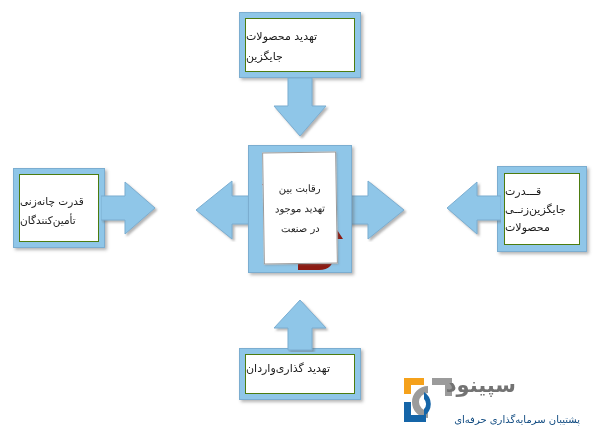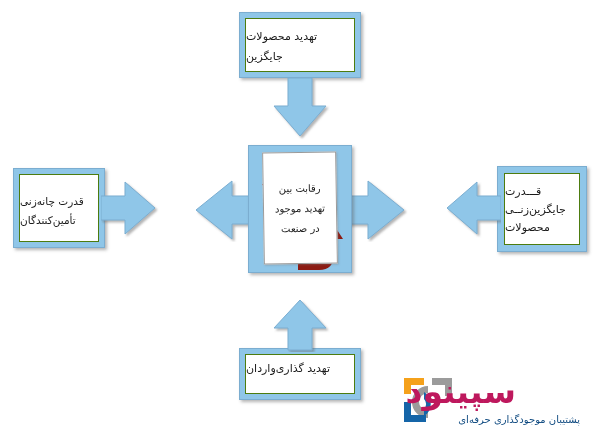--- a/index.html
+++ b/index.html
@@ -130,23 +130,23 @@
     fill: #8c1b13;
   }
   
   #logo {
     position: absolute;
     left: 388px; top: 372px; width: 200px; height: 62px;
   }
   #logo-word {
     position: absolute;
     right: 72px; top: 2px;
-    font-size: 33px;
+    font-size: 21px;
     font-weight: bold;
-    color: #be185d;
+    color: #737373;
     letter-spacing: -1px;
     white-space: nowrap;
     line-height: 1.1;
   }
   #logo-tag {
     position: absolute;
     right: 8px; top: 42px;
     font-size: 10px;
     color: #0f4a80;
     white-space: nowrap;
@@ -244,16 +244,16 @@
 
       <path d="M38,6 L58,6 L58,24 L51,24 L51,13 L38,13 Z" fill="#9b9b9b"></path>
 
       <path d="M34,14 A16,16 0 1,0 34,46 L34,39 A9,9 0 1,1 34,21 Z" fill="#9b9b9b"></path>
 
       <path d="M30,20 A14,14 0 0,1 30,44 L30,37 A7,7 0 0,0 30,27 Z" fill="#1565a8"></path>
 
       <path d="M10,30 L17,30 L17,43 L32,43 L32,50 L10,50 Z" fill="#1565a8"></path>
     </svg>
     <div id="logo-word">سپینود</div>
-    <div id="logo-tag">پشتیبان موجود‌گذاری حرفه‌ای</div>
+    <div id="logo-tag">پشتیبان سرمایه‌گذاری حرفه‌ای</div>
   </div>
 
 </div>
 
 </body></html>

